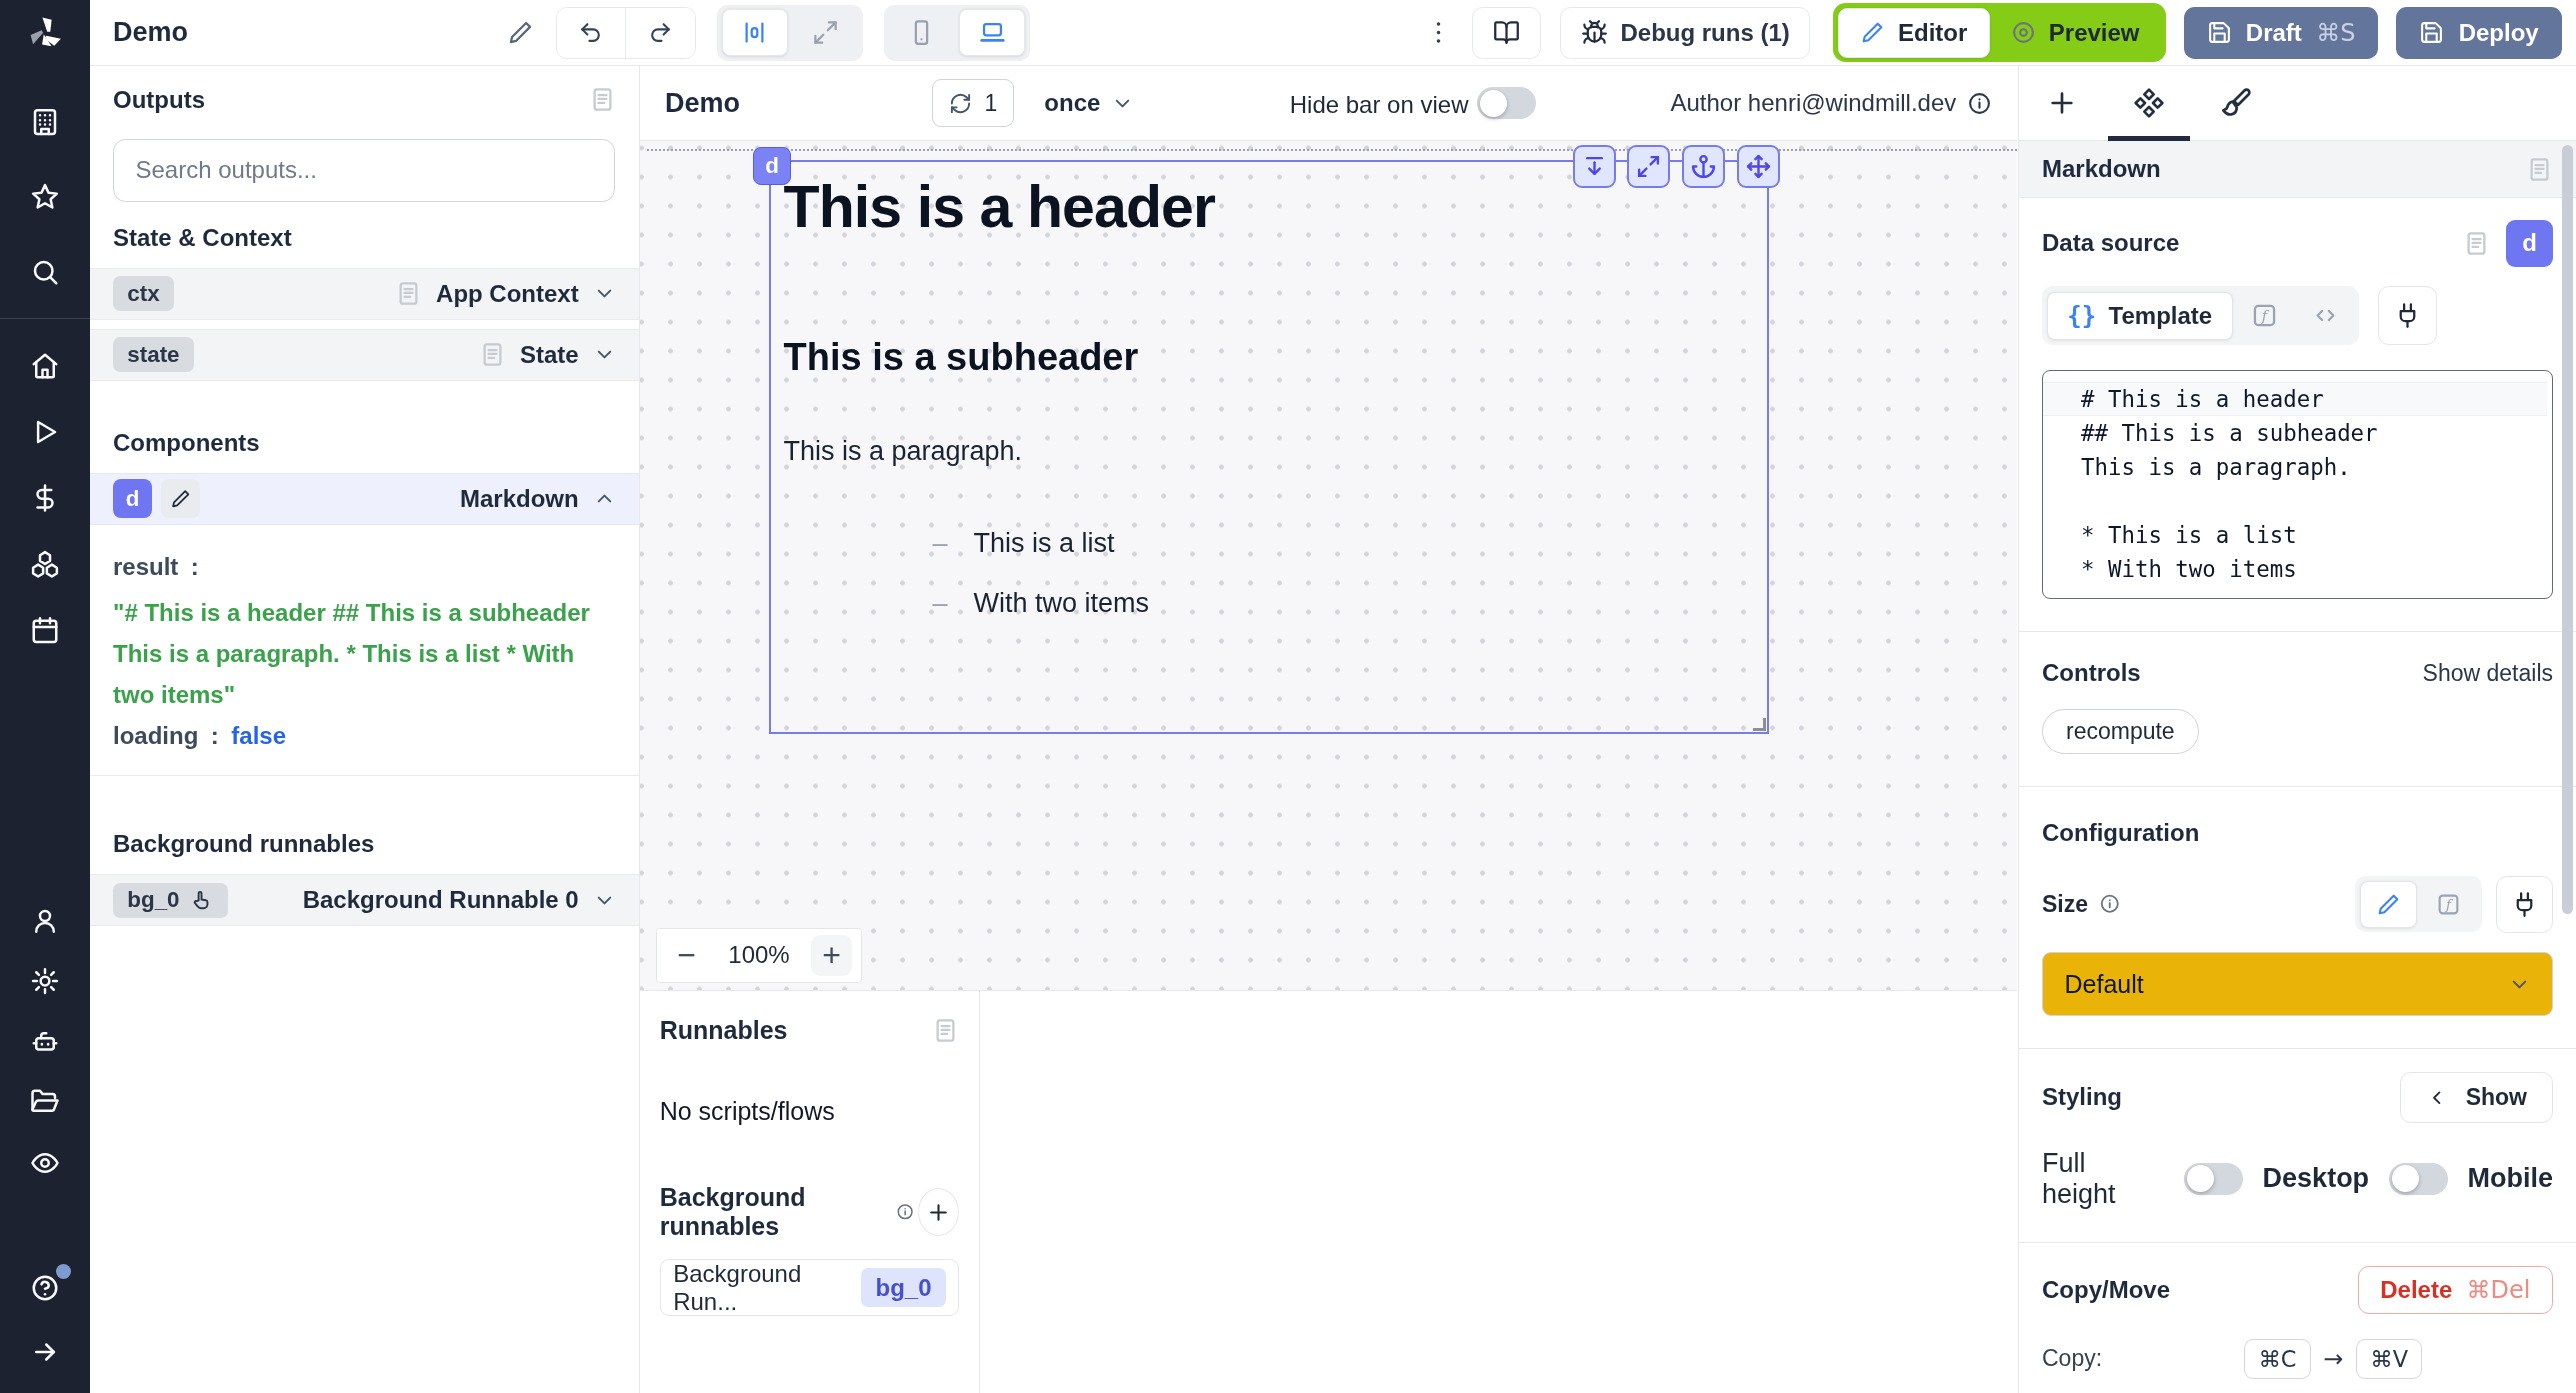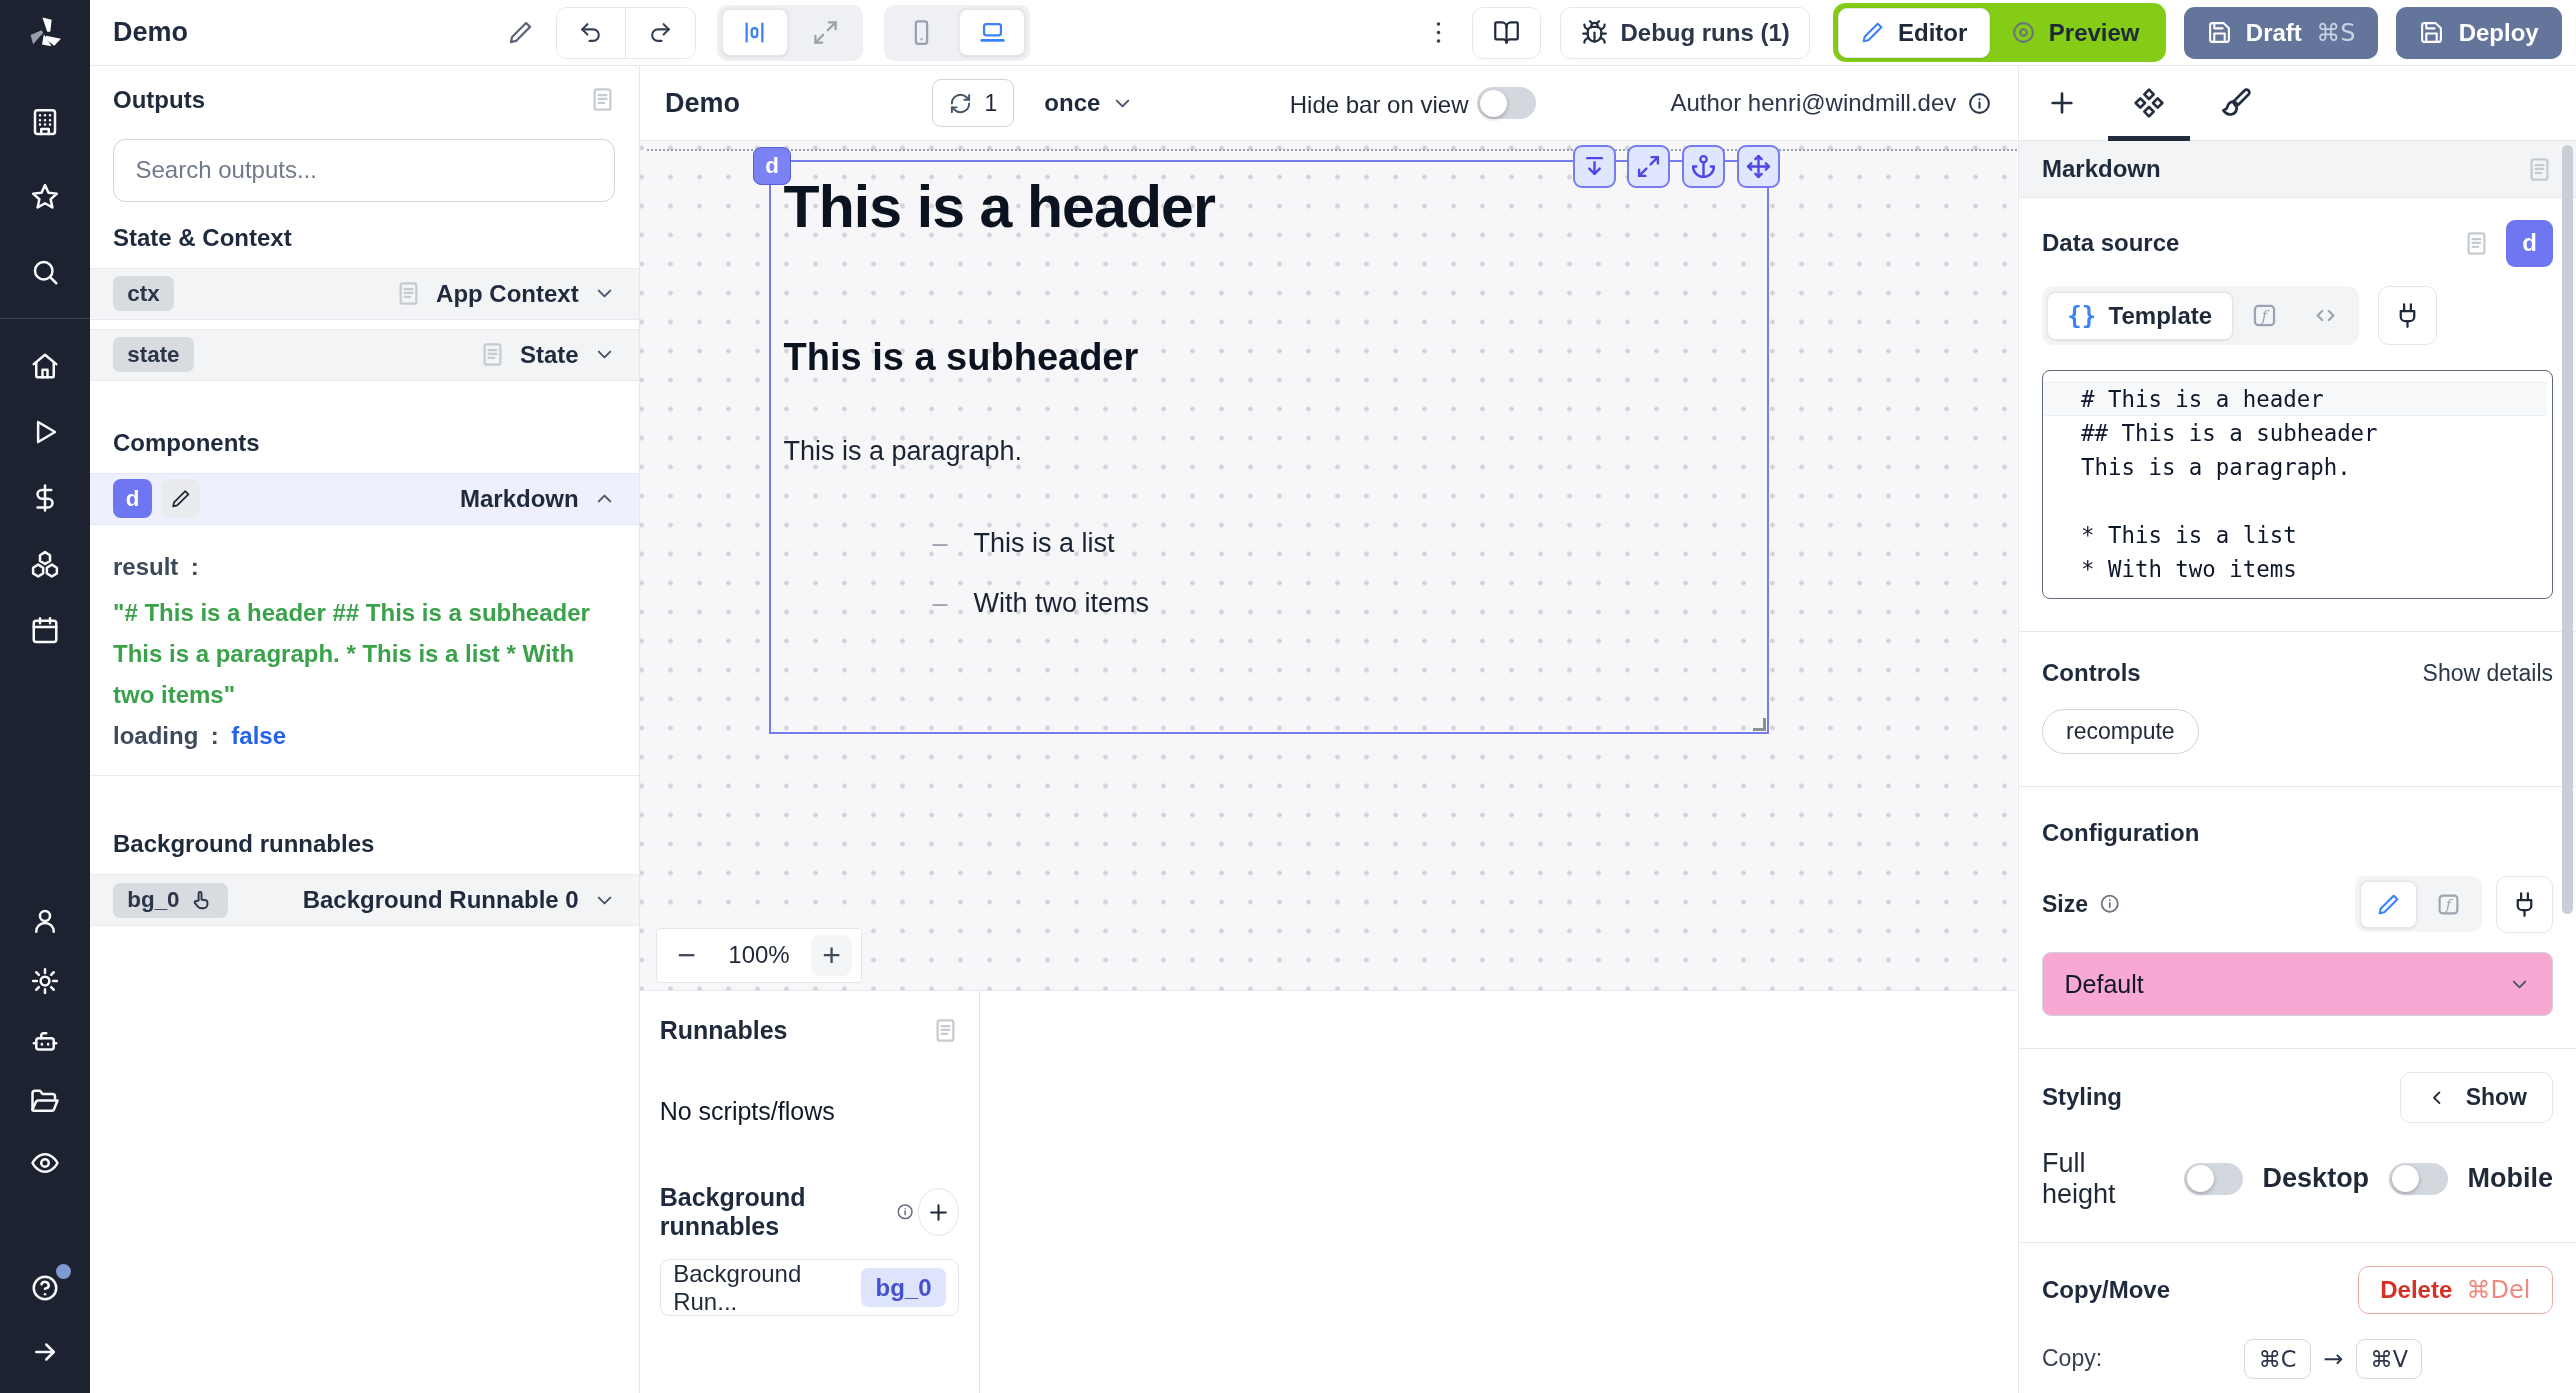--- a/index.html
+++ b/index.html
@@ -137,21 +137,21 @@
   .controls-row{margin-top:27px}
   .linktext{font-size:23px;color:#2b3648}
   .recompute{display:inline-block;margin-top:21.5px;border:0.9px solid #cfd4da;border-radius:894px;padding:8px 23px;font-size:23px;color:#1f2937;background:#fff}
   .config-h{margin-top:32px}
   .size-row{margin-top:29px}
   .size-label{display:flex;align-items:center;gap:10.7px;font-size:23px;font-weight:600;color:#1f2937}
   .size-right{display:flex;align-items:center;gap:14.3px}
   .tseg .sm{min-width:57px;height:47px;border-radius:8px;display:flex;align-items:center;justify-content:center;color:#9aa3b0}
   .tseg .sm.active{background:#fff;border:0.9px solid #e3e5e9;box-shadow:0 0.9px 2.7px rgba(0,0,0,.08);color:#3b82f6}
   .tseg .sm .i{width:25px;height:25px}
-  .selectbox{margin-top:19.7px;height:64px;border:0.9px solid #cfd4da;border-radius:9px;display:flex;align-items:center;justify-content:space-between;padding:0 21.5px;font-size:25px;color:#0f172a;background:#f9a8d4}
+  .selectbox{margin-top:19.7px;height:64px;border:0.9px solid #cfd4da;border-radius:9px;display:flex;align-items:center;justify-content:space-between;padding:0 21.5px;font-size:25px;color:#0f172a;background:#eab308}
   .styling-row{margin-top:23px}
   .showbtn{border:0.9px solid #e3e5e9;border-radius:10.7px;padding:10.7px 25px;display:flex;gap:18px;align-items:center;font-weight:700;font-size:23px;color:#1f2937;background:#fff}
   .showbtn .i{width:21.5px;height:21.5px}
   .tglrow{margin-top:25px;display:flex;align-items:center;gap:19.7px;font-size:27px;color:#1f2937}
   .tglrow .lab2{font-weight:600}
   .cm-row{margin-top:23px}
   .delbtn{border:1.8px solid #f0a9a4;border-radius:10.7px;padding:9px 21.5px;display:flex;gap:14.3px;align-items:center;font-weight:700;font-size:24px;color:#d93025;background:#fff}
   .delshort{color:#ef8a80;font-weight:400;font-family:"DejaVu Sans",sans-serif}
   .shortrow{margin-top:25px;display:flex;align-items:center}
   .sl{width:202px;flex:none;font-size:23px;color:#374151}

